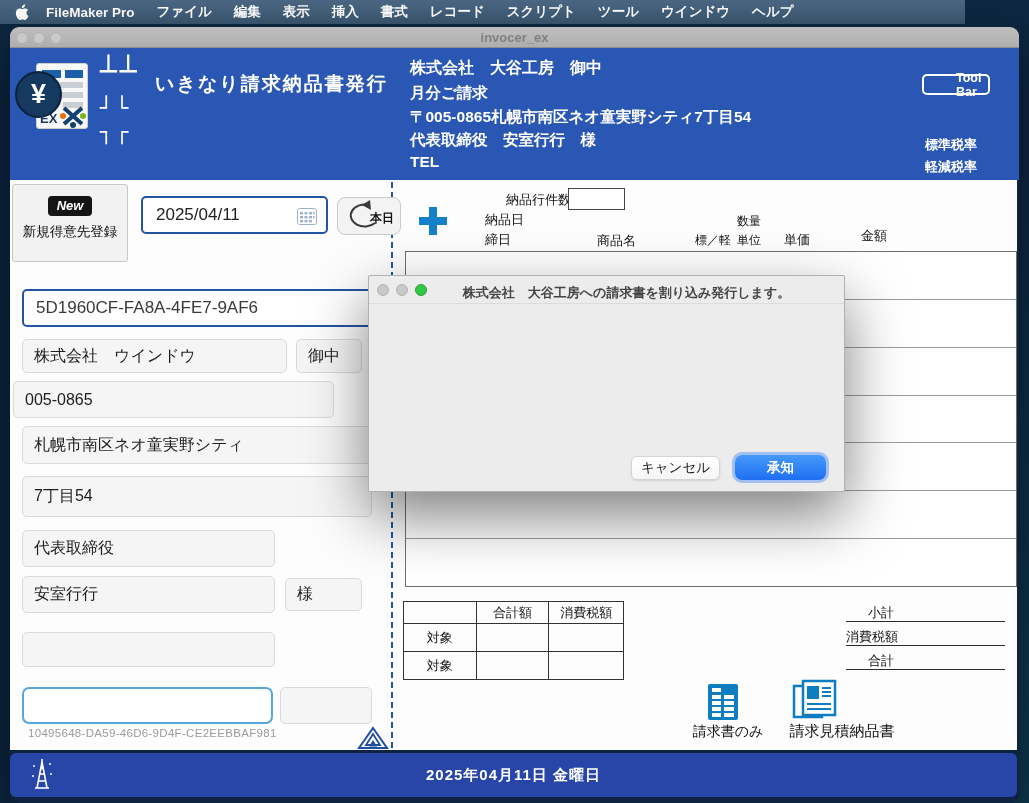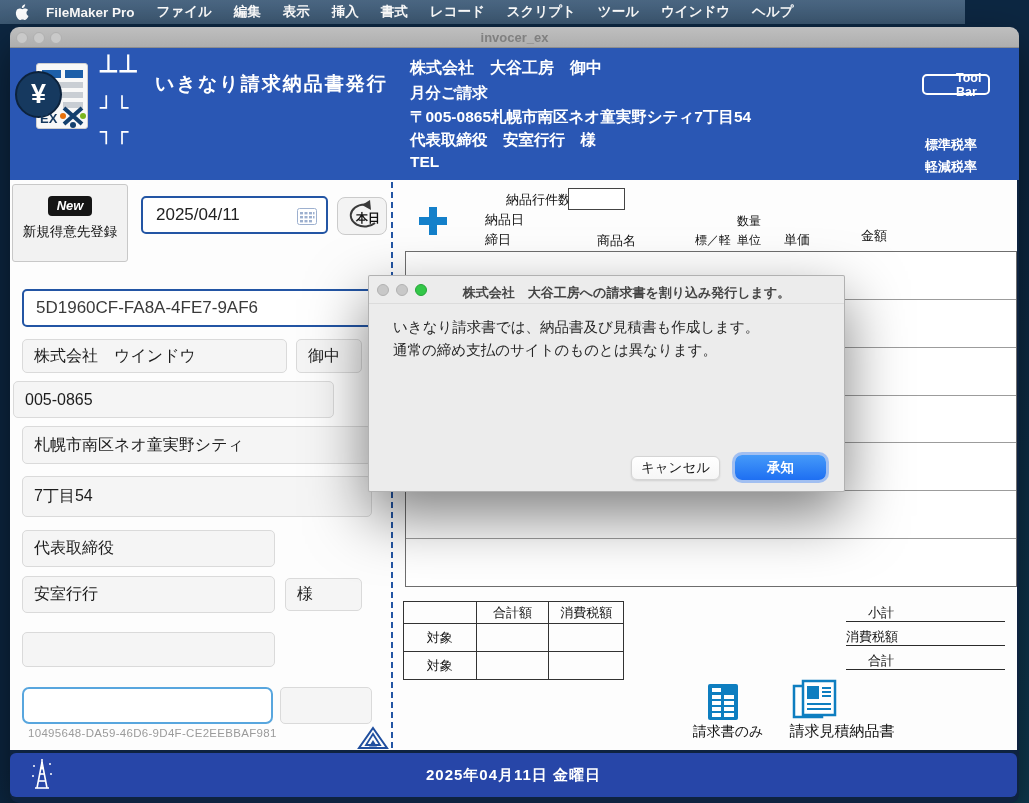--- a/index.html
+++ b/index.html
@@ -62,21 +62,21 @@
   
   .new-btn { left:12px; top:184px; width:116px; height:78px; background:#f2f2f2;
              border:1px solid #c8c8c8; border-radius:3px; text-align:center; cursor:pointer; }
   .new-badge { display:inline-block; margin-top:11px; padding:2px 9px 3px; background:#151515;
                color:#fff; border-radius:4px; font-weight:bold; font-style:italic; font-size:13px; }
   .new-lbl { margin-top:7px; font-size:13.5px; color:#111; }
   .date-field { left:141px; top:196px; width:187px; height:38px; background:#fff;
                 border:2px solid #2355a4; border-radius:5px; }
   .date-text { position:absolute; left:13px; top:7px; font-size:17px; color:#222; }
   .cal-icon { position:absolute; right:9px; top:10px; }
-  .today-btn { left:337px; top:197px; width:50px; height:38px; background:#f3f3f3;
+  .today-btn { left:337px; top:197px; width:64px; height:38px; background:#f3f3f3;
                border:1px solid #cbcbcb; border-radius:8px; cursor:pointer; }
   .today-lbl { position:absolute; right:6px; bottom:7px; font-size:12px; color:#111; font-weight:bold; }
   .uuid-field { left:22px; top:289px; width:351px; height:38px; background:#fff;
                 border:2px solid #2355a4; border-radius:5px; font-size:17px; color:#3a3a3a;
                 display:flex; align-items:center; padding-left:12px; }
   .gfield { background:#f5f5f5; border:1px solid #dadada; border-radius:5px;
             font-size:16px; color:#1d1d1d; display:flex; align-items:center; padding-left:11px; }
   .f-company   { left:22px;  top:339px; width:265px; height:34px; }
   .f-honorific { left:296px; top:339px; width:66px;  height:34px; }
   .f-postal    { left:13px;  top:381px; width:321px; height:37px; }
@@ -354,21 +354,17 @@
     <circle cx="21" cy="16" r="1" fill="#fff"></circle>
   </svg>
   <div class="abs footer-date">2025年04月11日 金曜日</div>
 
   <div class="abs dialog">
     <div class="dlg-light dlg-gray" style="left:8px;"></div>
     <div class="dlg-light dlg-gray" style="left:27px;"></div>
     <div class="dlg-light dlg-green" style="left:46px;"></div>
     <div class="dlg-title">株式会社　大谷工房への請求書を割り込み発行します。</div>
     <div class="dlg-sep"></div>
-    <div class="dlg-body">
-      <div>いきなり請求書では、納品書及び見積書も作成します。</div>
-      <div>通常の締め支払のサイトのものとは異なります。</div>
-    </div>
     <div class="dlg-cancel">キャンセル</div>
     <div class="dlg-ok">承知</div>
   </div>
 
 </div>
 
 </body></html>

